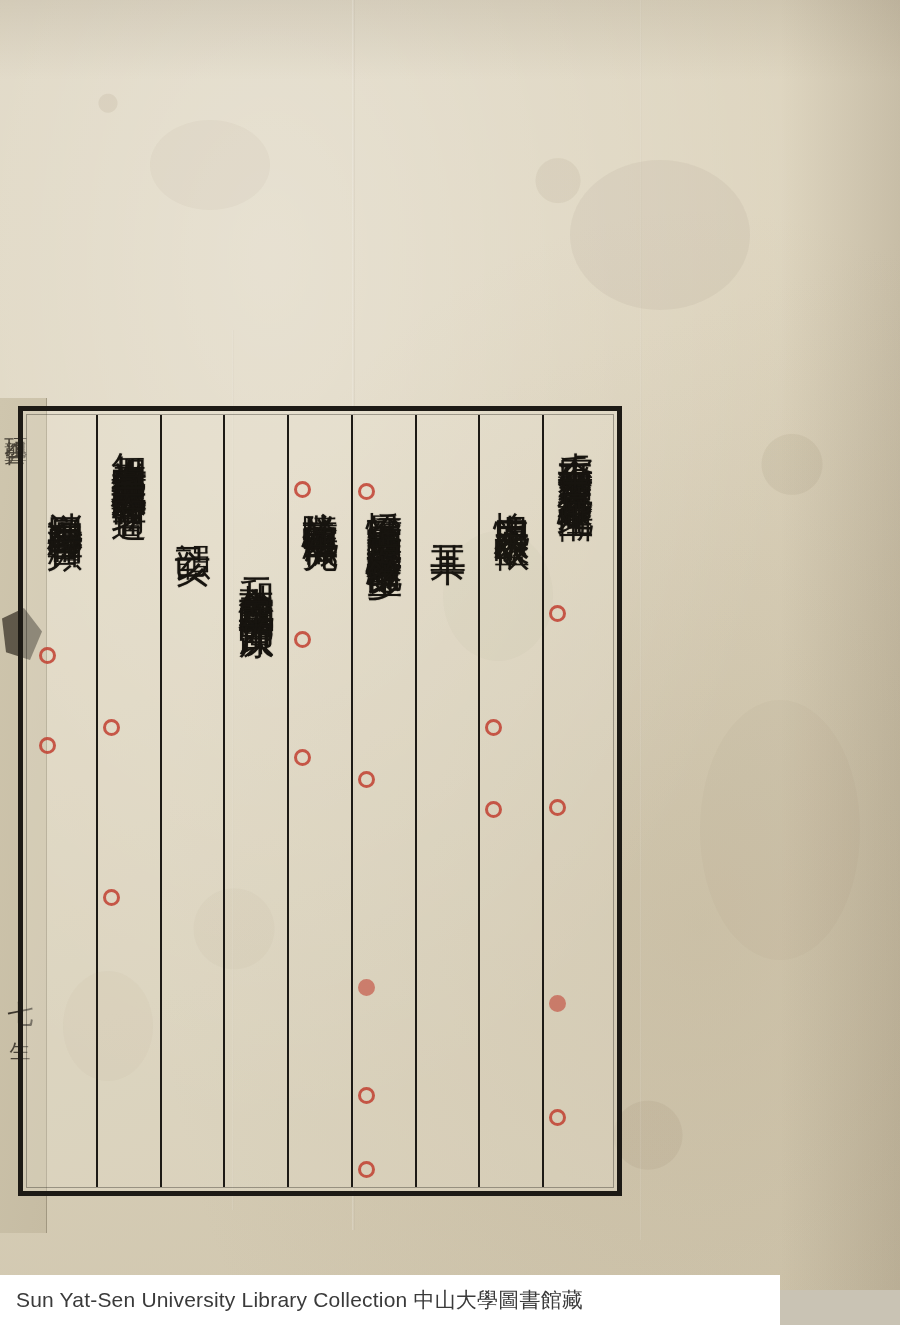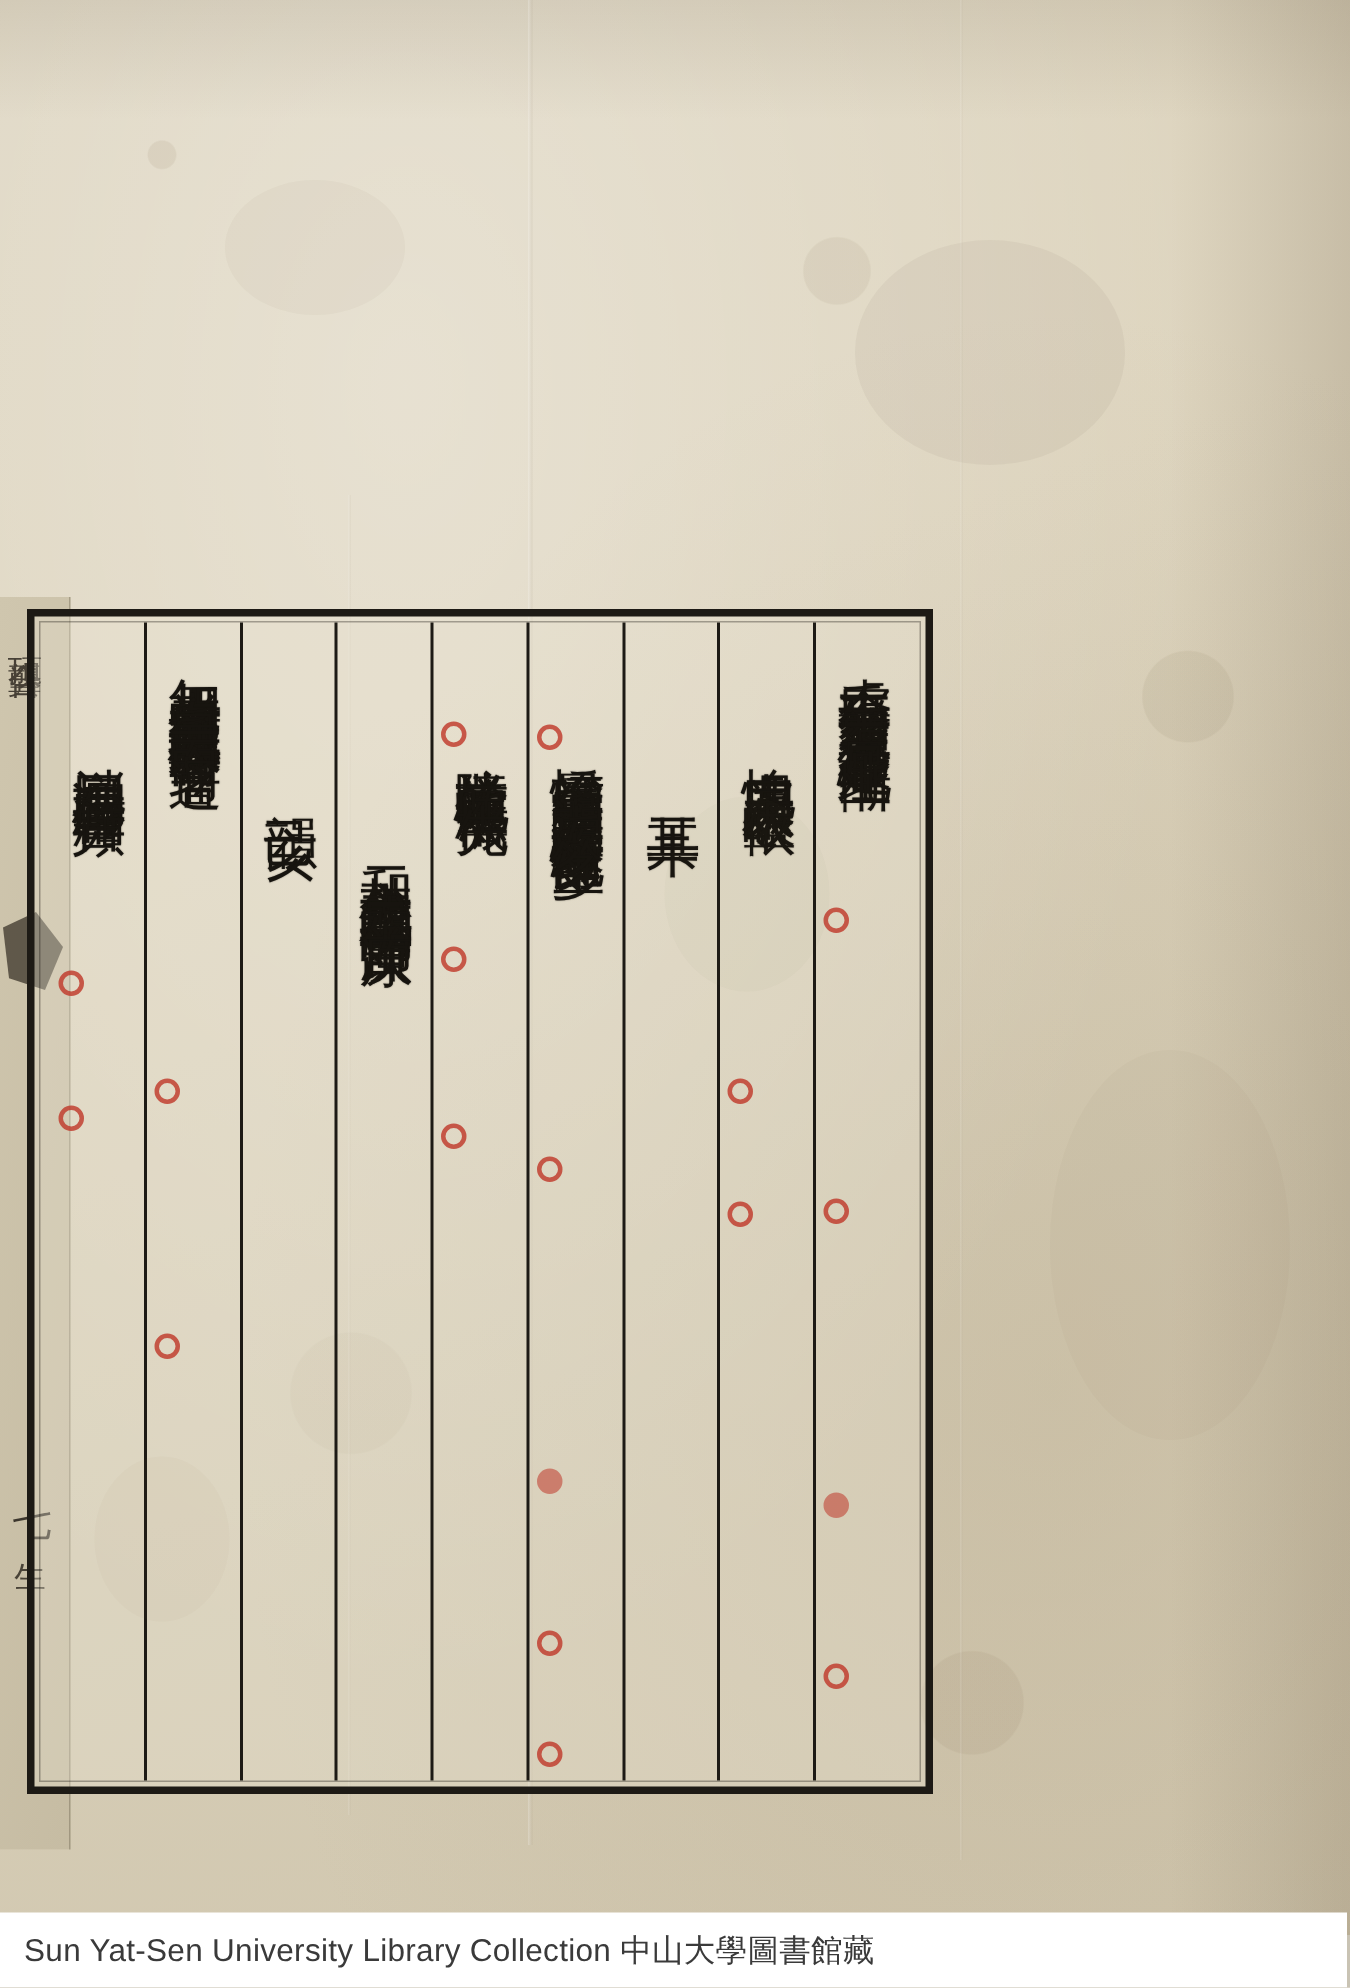--- a/index.html
+++ b/index.html
@@ -201,21 +201,21 @@
     position: absolute;
     background: linear-gradient(to right, rgba(255,255,255,.45), rgba(140,125,100,.22));
     pointer-events: none;
   }
 
   
   #watermark-bar {
     position: absolute;
     left: 0;
     bottom: 0;
-    width: 898px;
+    width: 780px;
     height: 50px;
     background: #ffffff;
     display: flex;
     align-items: center;
     padding-left: 16px;
     box-sizing: border-box;
   }
   #watermark-text {
     font-family: "Liberation Sans", "DejaVu Sans", sans-serif;
     font-size: 21px;

